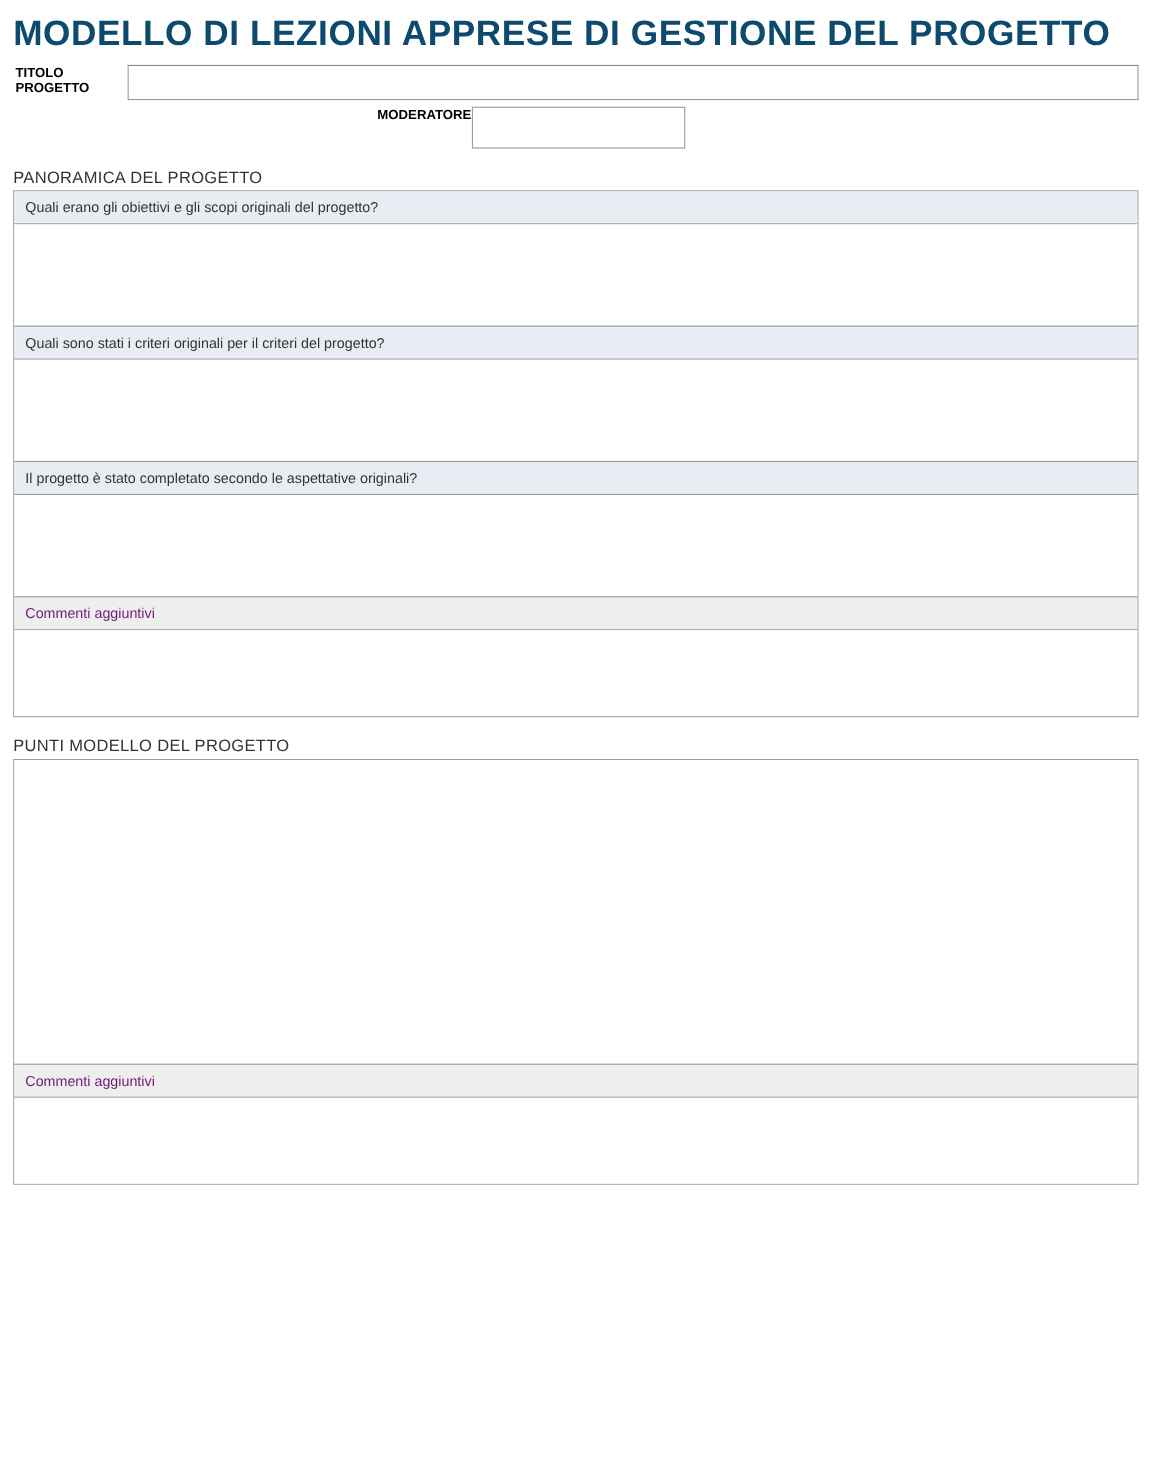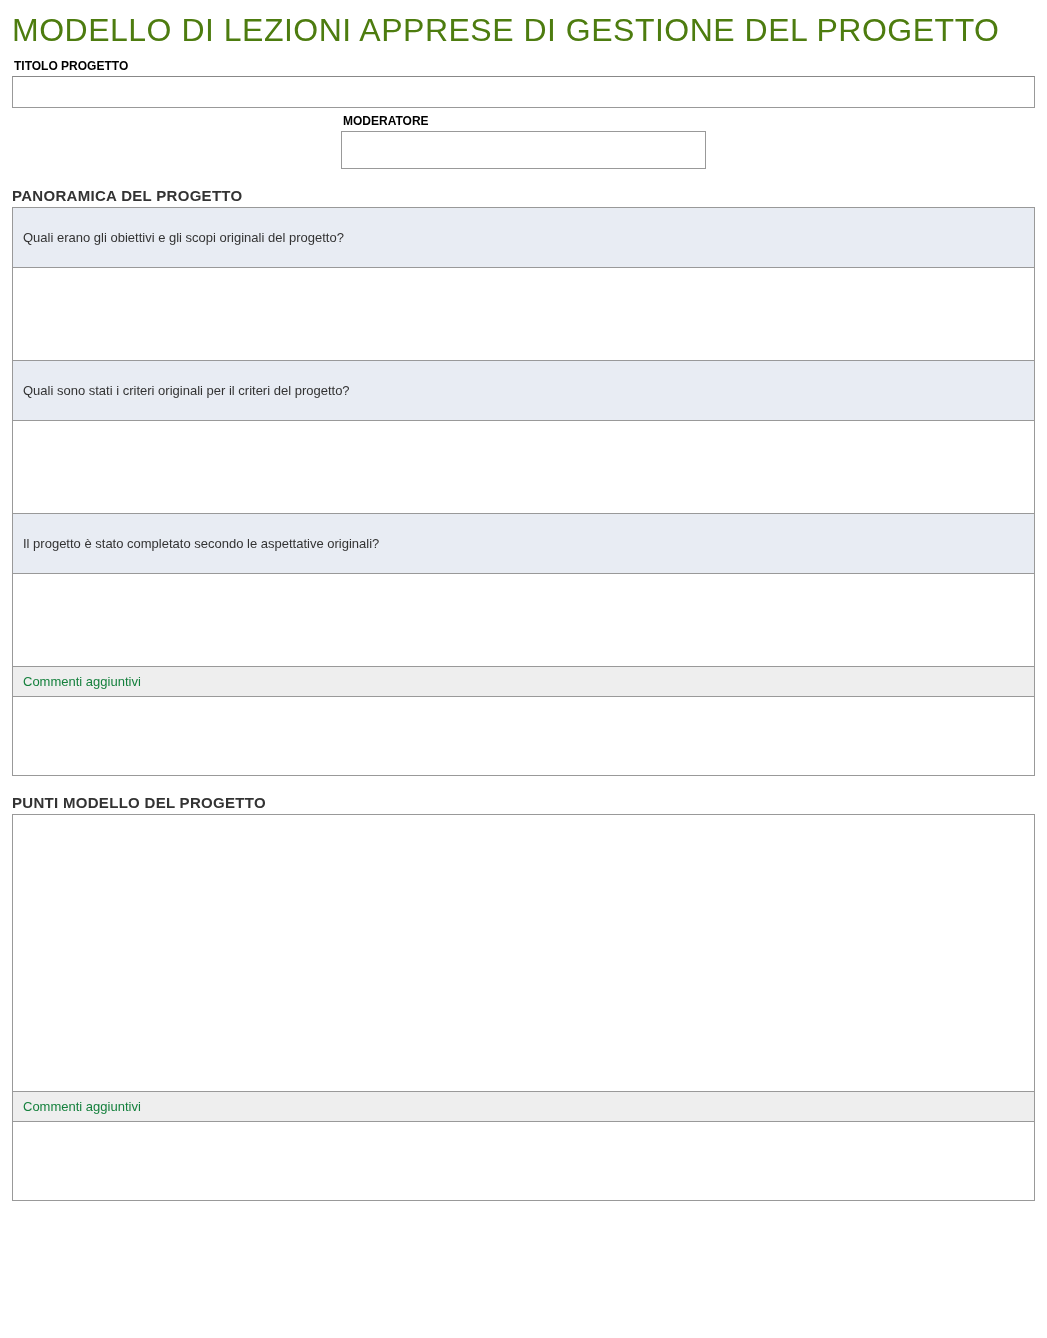--- a/index.html
+++ b/index.html
@@ -7,35 +7,35 @@
       padding: 0;
       box-sizing: border-box;
     }
     body {
       font-family: 'Century Gothic', 'Futura', 'Trebuchet MS', Arial, sans-serif;
       background: #ffffff;
       padding: 12px;
       width: 1047px;
     }
     .main-title {
-      color: #4d7c0f;
+      color: #0c4a6e;
       font-size: 32px;
-      font-weight: normal;
+      font-weight: bold;
       letter-spacing: 0.5px;
       margin-bottom: 10px;
     }
     .header-row {
       display: flex;
       gap: 0;
       margin-bottom: 2px;
       justify-content: center;
     }
     .header-field {
       display: flex;
-      flex-direction: column;
+      flex-direction: row;
     }
     .header-field-full {
       width: 100%;
     }
     .field-label {
       font-size: 12px;
       font-weight: bold;
       color: #000;
       margin-bottom: 3px;
       padding-left: 2px;
@@ -64,40 +64,40 @@
     .date-field {
       width: 155px;
       margin-left: 0;
     }
     .section-wrapper {
       margin-top: 18px;
     }
     .section-title {
       font-size: 15px;
       color: #333;
-      font-weight: bold;
+      font-weight: normal;
       margin-bottom: 3px;
       letter-spacing: 0.3px;
     }
     .section-box {
       border: 1px solid #999;
     }
     .question-header {
       background: #E8ECF3;
       border-bottom: 1px solid #999;
-      padding: 22px 10px;
+      padding: 7px 10px;
       font-size: 13px;
       color: #333;
     }
     .question-header-gray {
       background: #EEEEEE;
       border-bottom: 1px solid #999;
       padding: 7px 10px;
       font-size: 13px;
-      color: #15803d;
+      color: #701a75;
     }
     .answer-area {
       background: #fff;
       min-height: 92px;
       border: none;
       width: 100%;
       padding: 8px;
       font-family: inherit;
       font-size: 13px;
       resize: none;

